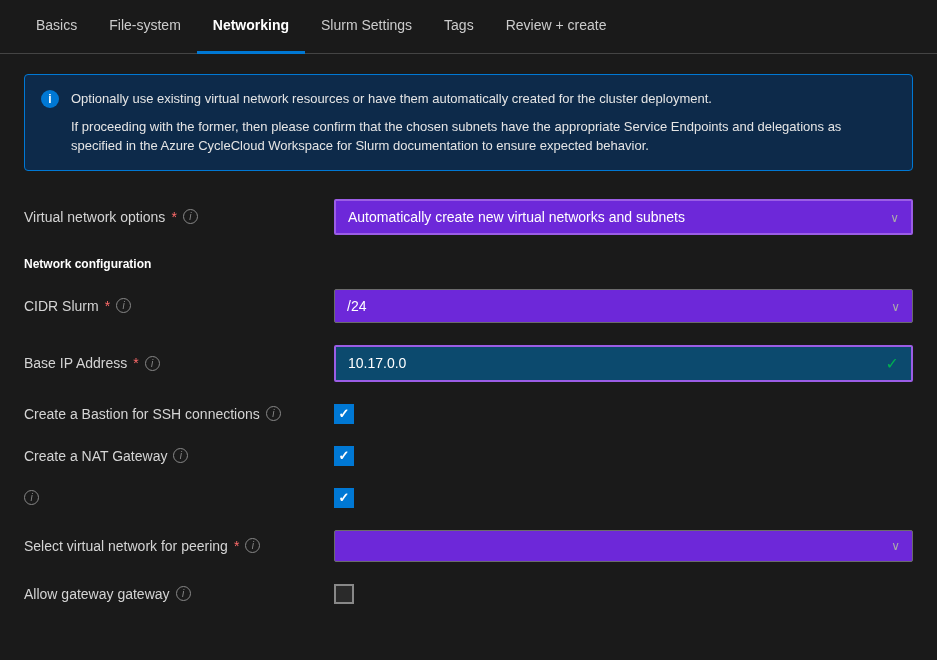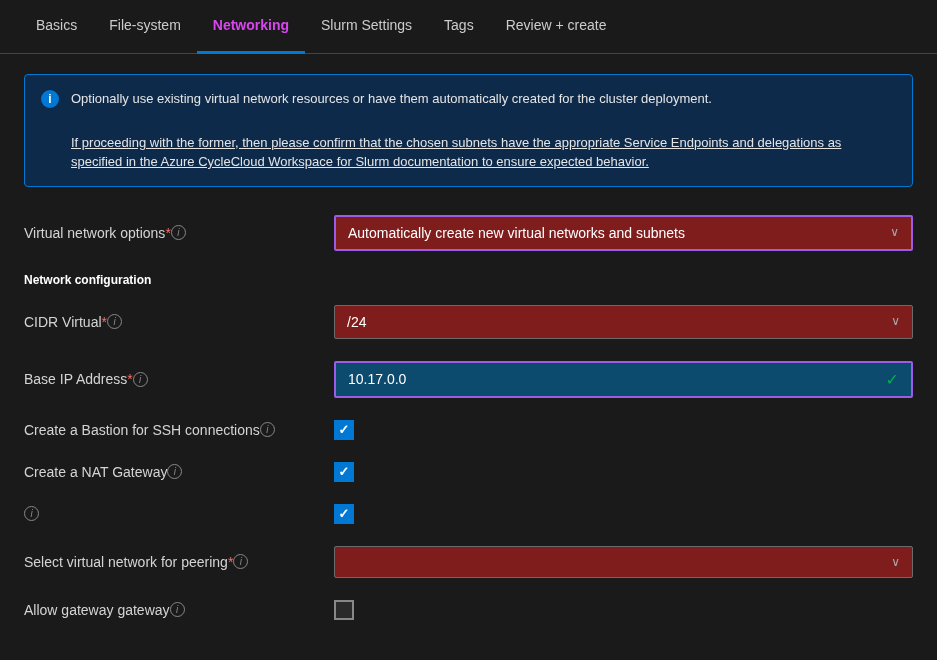--- a/index.html
+++ b/index.html
@@ -28,21 +28,21 @@
       height: 54px;
       display: flex;
       align-items: center;
       cursor: pointer;
       color: #cccccc;
       font-size: 14px;
       border-bottom: 3px solid transparent;
       white-space: nowrap;
     }
     .nav-tab.active {
-      color: #d946ef;
+      color: #ffffff;
       border-bottom: 3px solid #0078d4;
       font-weight: 600;
     }
 
     
     .main-content {
       padding: 20px 24px;
     }
 
     
@@ -70,34 +70,35 @@
       justify-content: center;
       color: white;
       font-size: 12px;
       font-weight: bold;
     }
     .info-text {
       color: #e5e5e5;
       font-size: 13px;
       line-height: 1.5;
     }
-    .info-text p + p { margin-top: 24px; text-decoration: underline; }
+    .info-text p + p { margin-top: 8px; }
 
     
     .form-row {
       display: flex;
       align-items: center;
       margin-bottom: 22px;
     }
     .form-label {
       width: 310px;
       flex-shrink: 0;
       color: #d4d4d4;
       display: flex;
       align-items: center;
+      gap: 6px;
       font-size: 14px;
     }
     .form-label .required {
       color: #ff6b6b;
       font-size: 14px;
     }
     .info-circle {
       width: 15px;
       height: 15px;
       border: 1px solid #888;
@@ -111,27 +112,27 @@
       cursor: pointer;
       flex-shrink: 0;
     }
     .form-control-wrap {
       flex: 1;
     }
 
     
     .select-box {
       width: 100%;
-      background-color: #7f1d1d;
+      background-color: #6d28d9;
       border: 1px solid #6b6b6b;
       border-radius: 2px;
       color: #ffffff;
       padding: 8px 12px;
       display: flex;
-      align-items: flex-start;
+      align-items: flex-end;
       justify-content: space-between;
       cursor: pointer;
       font-size: 14px;
     }
     .select-box.purple-border {
       border-color: #9b5de5;
       border-width: 2px;
     }
     .select-box .chevron {
       color: #aaaaaa;
@@ -228,21 +229,21 @@
         <span>Automatically create new virtual networks and subnets</span>
         <span class="chevron">∨</span>
       </div>
     </div>
   </div>
 
   <div class="section-heading">Network configuration</div>
 
   <div class="form-row">
     <div class="form-label">
-      <span>CIDR Virtual</span>
+      <span>CIDR Slurm</span>
       <span class="required">*</span>
       <div class="info-circle">i</div>
     </div>
     <div class="form-control-wrap">
       <div class="select-box">
         <span>/24</span>
         <span class="chevron">∨</span>
       </div>
     </div>
   </div>

